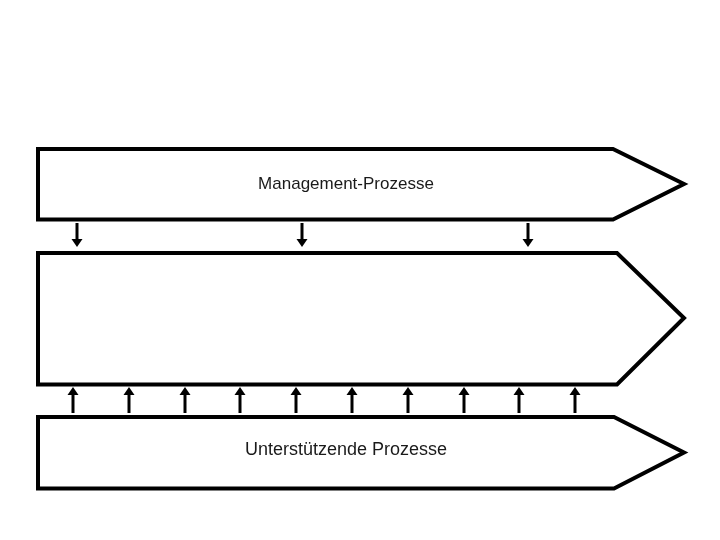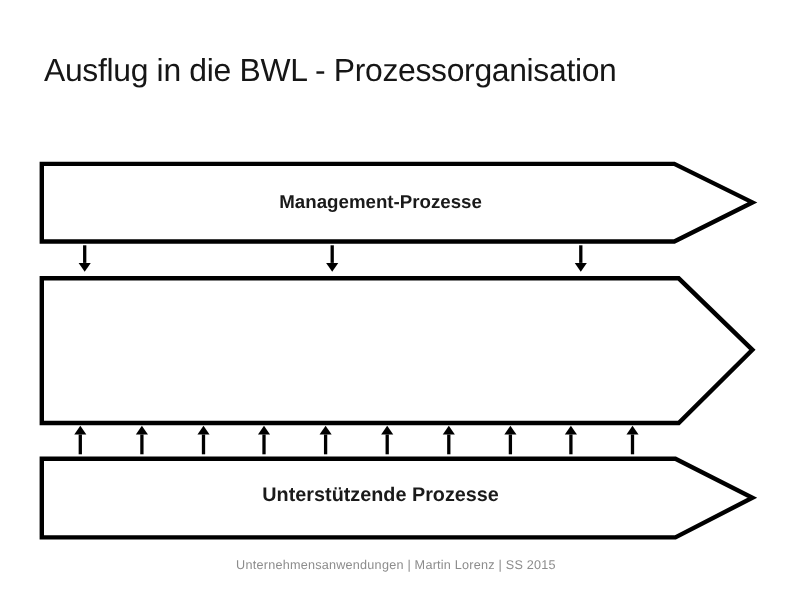--- a/index.html
+++ b/index.html
@@ -35,42 +35,40 @@
   }
   .band-label {
     position: absolute;
     left: 36px;
     width: 620px;
     display: flex;
     align-items: center;
     justify-content: center;
     color: #1a1a1a;
     text-align: center;
-    font-weight: bold;
   }
   .band-label.band-1 { top: 147px; height: 74px;  font-size: 17px; }
   .band-label.band-2 { top: 251px; height: 134px; font-size: 24px; }
   .band-label.band-3 { top: 415px; height: 68px;  font-size: 18px; }
   .slide-footer {
     position: absolute;
     left: 0;
     top: 508px;
     width: 720px;
     text-align: center;
     font-size: 11.5px;
     color: #8c8c8c;
     letter-spacing: 0.2px;
   }
 </style>
 </head>
 <body>
 
 <div class="slide">
 
-  <div class="slide-title">Ausflug in die BWL - Prozessorganisation</div>
 
   <svg class="shapes-layer" viewBox="0 0 720 540" xmlns="http://www.w3.org/2000/svg">
 
     <polygon points="38,149 613,149 684,184 613,219.5 38,219.5" fill="#ffffff" stroke="#000000" stroke-width="4" stroke-linejoin="miter"></polygon>
 
     <polygon points="38,253 617,253 684,318 617,384.5 38,384.5" fill="#ffffff" stroke="#000000" stroke-width="4" stroke-linejoin="miter"></polygon>
 
     <polygon points="38,417 614,417 684,452.5 614,488.5 38,488.5" fill="#ffffff" stroke="#000000" stroke-width="4" stroke-linejoin="miter"></polygon>
 
     <g>
@@ -127,15 +125,14 @@
           <polygon points="569.5,395 580.5,395 575,387" fill="#000000"></polygon>
         </g>
       </g>
   </svg>
 
   <div class="band-label band-1">Management-Prozesse</div>
 
 
   <div class="band-label band-3">Unterstützende Prozesse</div>
 
-  <div class="slide-footer">Unternehmensanwendungen | Martin Lorenz | SS 2015</div>
 
 </div>
 
 </body></html>

